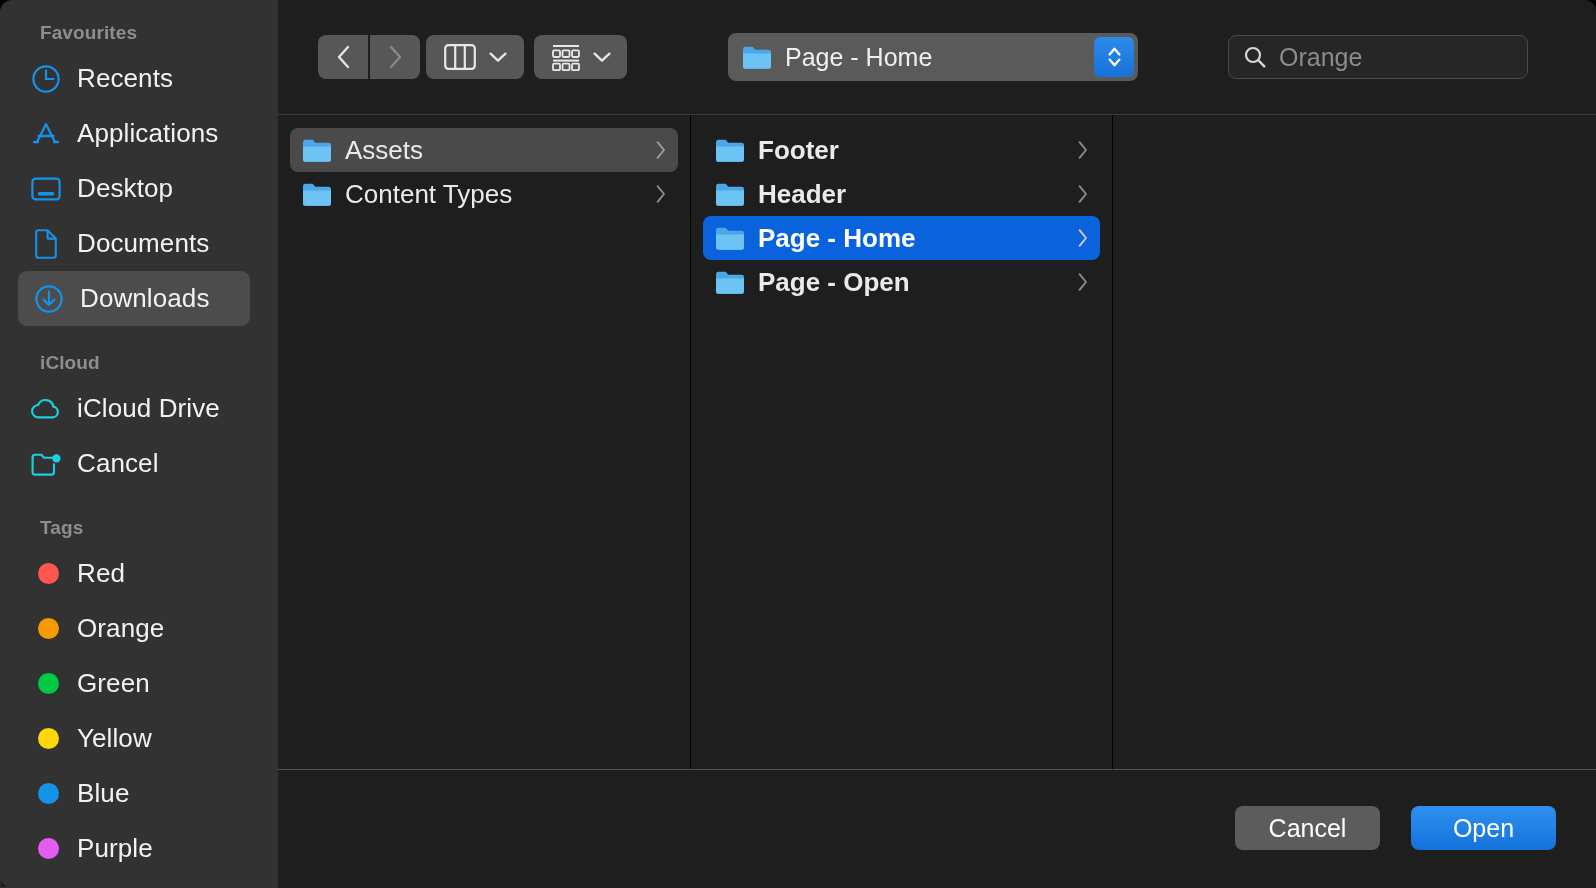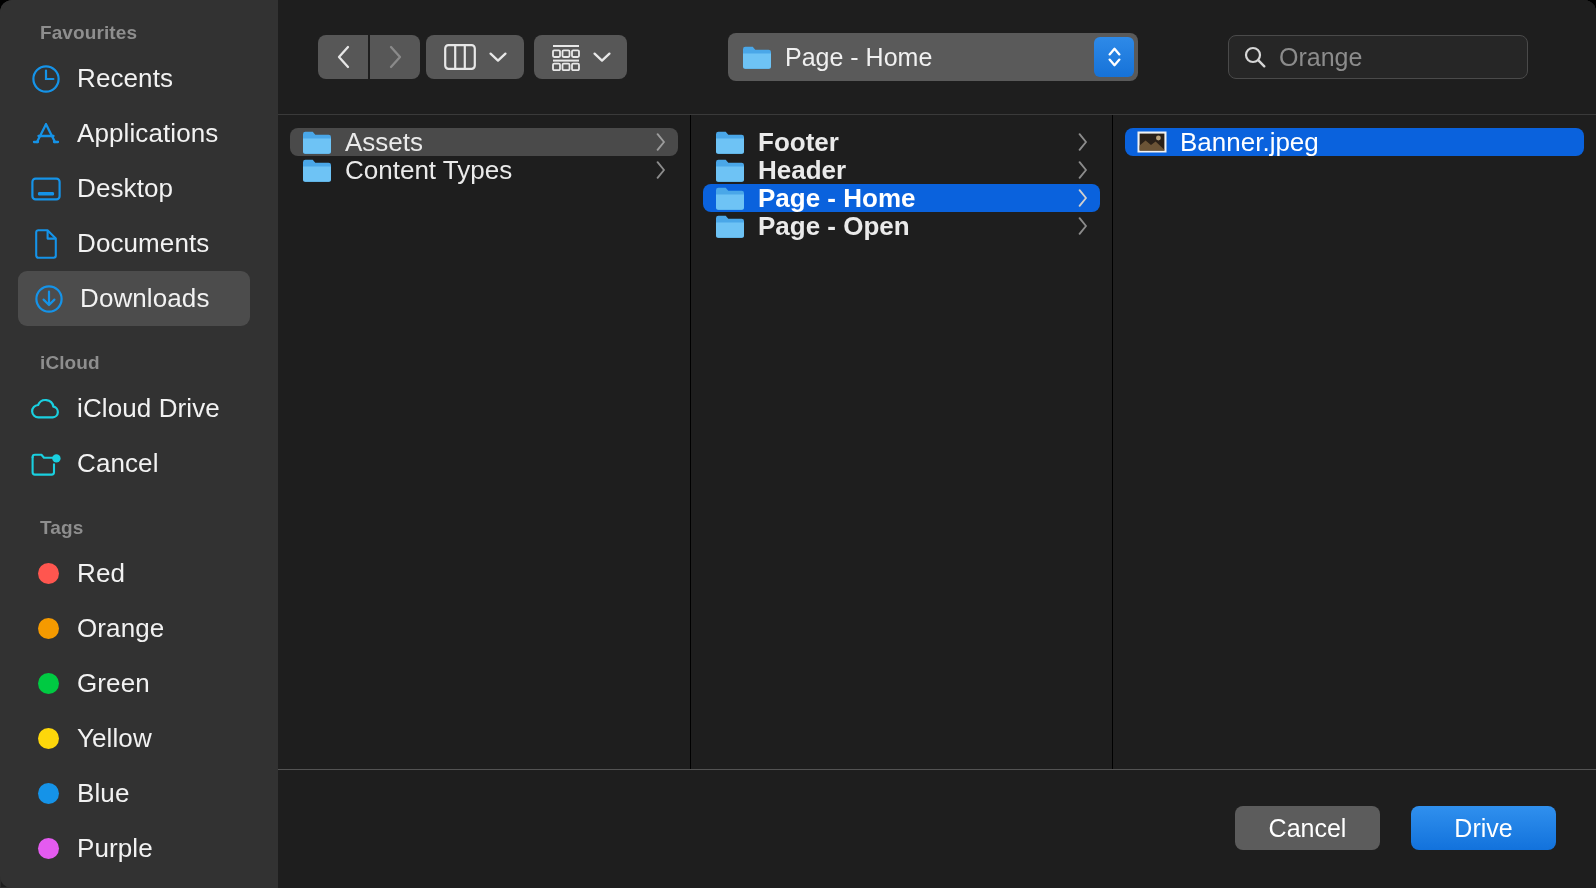--- a/index.html
+++ b/index.html
@@ -133,21 +133,21 @@
     height: 100%;
     padding-top: 13px;
     border-right: 1px solid #000;
     overflow: hidden;
   }
   #col1 { width: 413px; flex: 0 0 413px; }
   #col2 { width: 422px; flex: 0 0 422px; font-weight: bold; }
   #col3 { flex: 1 1 auto; border-right: none; }
 
   .frow {
-    height: 28px;
+    height: 44px;
     margin: 0 12px;
     border-radius: 8px;
     display: flex; align-items: center;
     padding: 0 11px 0 12px;
     gap: 13px;
   }
   .frow.sel-active   { background: #0a62dd; }
   .frow.sel-inactive { background: #4a4a4a; }
   .frow-label {
     font-size: 26px; color: #eaeaea;
@@ -416,32 +416,21 @@
             <svg width="30" height="26" viewBox="0 0 30 26" fill="none" class="folder-ico">
               <path d="M1 5.2a2.4 2.4 0 0 1 2.4-2.4h7.3l2.6 2.9h13.3A2.4 2.4 0 0 1 29 8.1v14.3a2.4 2.4 0 0 1-2.4 2.4H3.4A2.4 2.4 0 0 1 1 22.4z" fill="#4aa7e8"></path>
               <path d="M1 9.4h28v13a2.4 2.4 0 0 1-2.4 2.4H3.4A2.4 2.4 0 0 1 1 22.4z" fill="#6ec3f5"></path>
             </svg>
             <span class="frow-label">Page - Open</span>
             <svg width="12" height="20" viewBox="0 0 12 20" fill="none" class="chev">
               <path d="M2.6 2.2L9 10l-6.4 7.8" stroke="#cfcfcf" stroke-width="1.9" stroke-linecap="round" stroke-linejoin="round"></path>
             </svg>
           </div>
         </div>
-      <div class="column" id="col3">
-          <div class="frow sel-active">
-            <svg width="30" height="22" viewBox="0 0 30 22" fill="none" class="img-ico">
-              <rect x="0.5" y="0.5" width="29" height="21" fill="#f2f2f2"></rect>
-              <rect x="2.6" y="2.6" width="24.8" height="16.8" fill="#2a2018"></rect>
-              <path d="M2.6 14.4l6-5 5.4 4.6 4.6-3.6 8.8 8.4v1H2.6z" fill="#6b5336"></path>
-              <circle cx="21.4" cy="7" r="2.4" fill="#b9a07a"></circle>
-            </svg>
-            <span class="frow-label">Banner.jpeg</span>
-          </div>
-        </div>
     </div>
 
     <div id="bottombar">
       <div class="dlg-btn" id="cancel-button">Cancel</div>
-      <div class="dlg-btn" id="open-button">Drive</div>
+      <div class="dlg-btn" id="open-button">Open</div>
     </div>
 
   </div>
 </div>
 
 </body></html>

